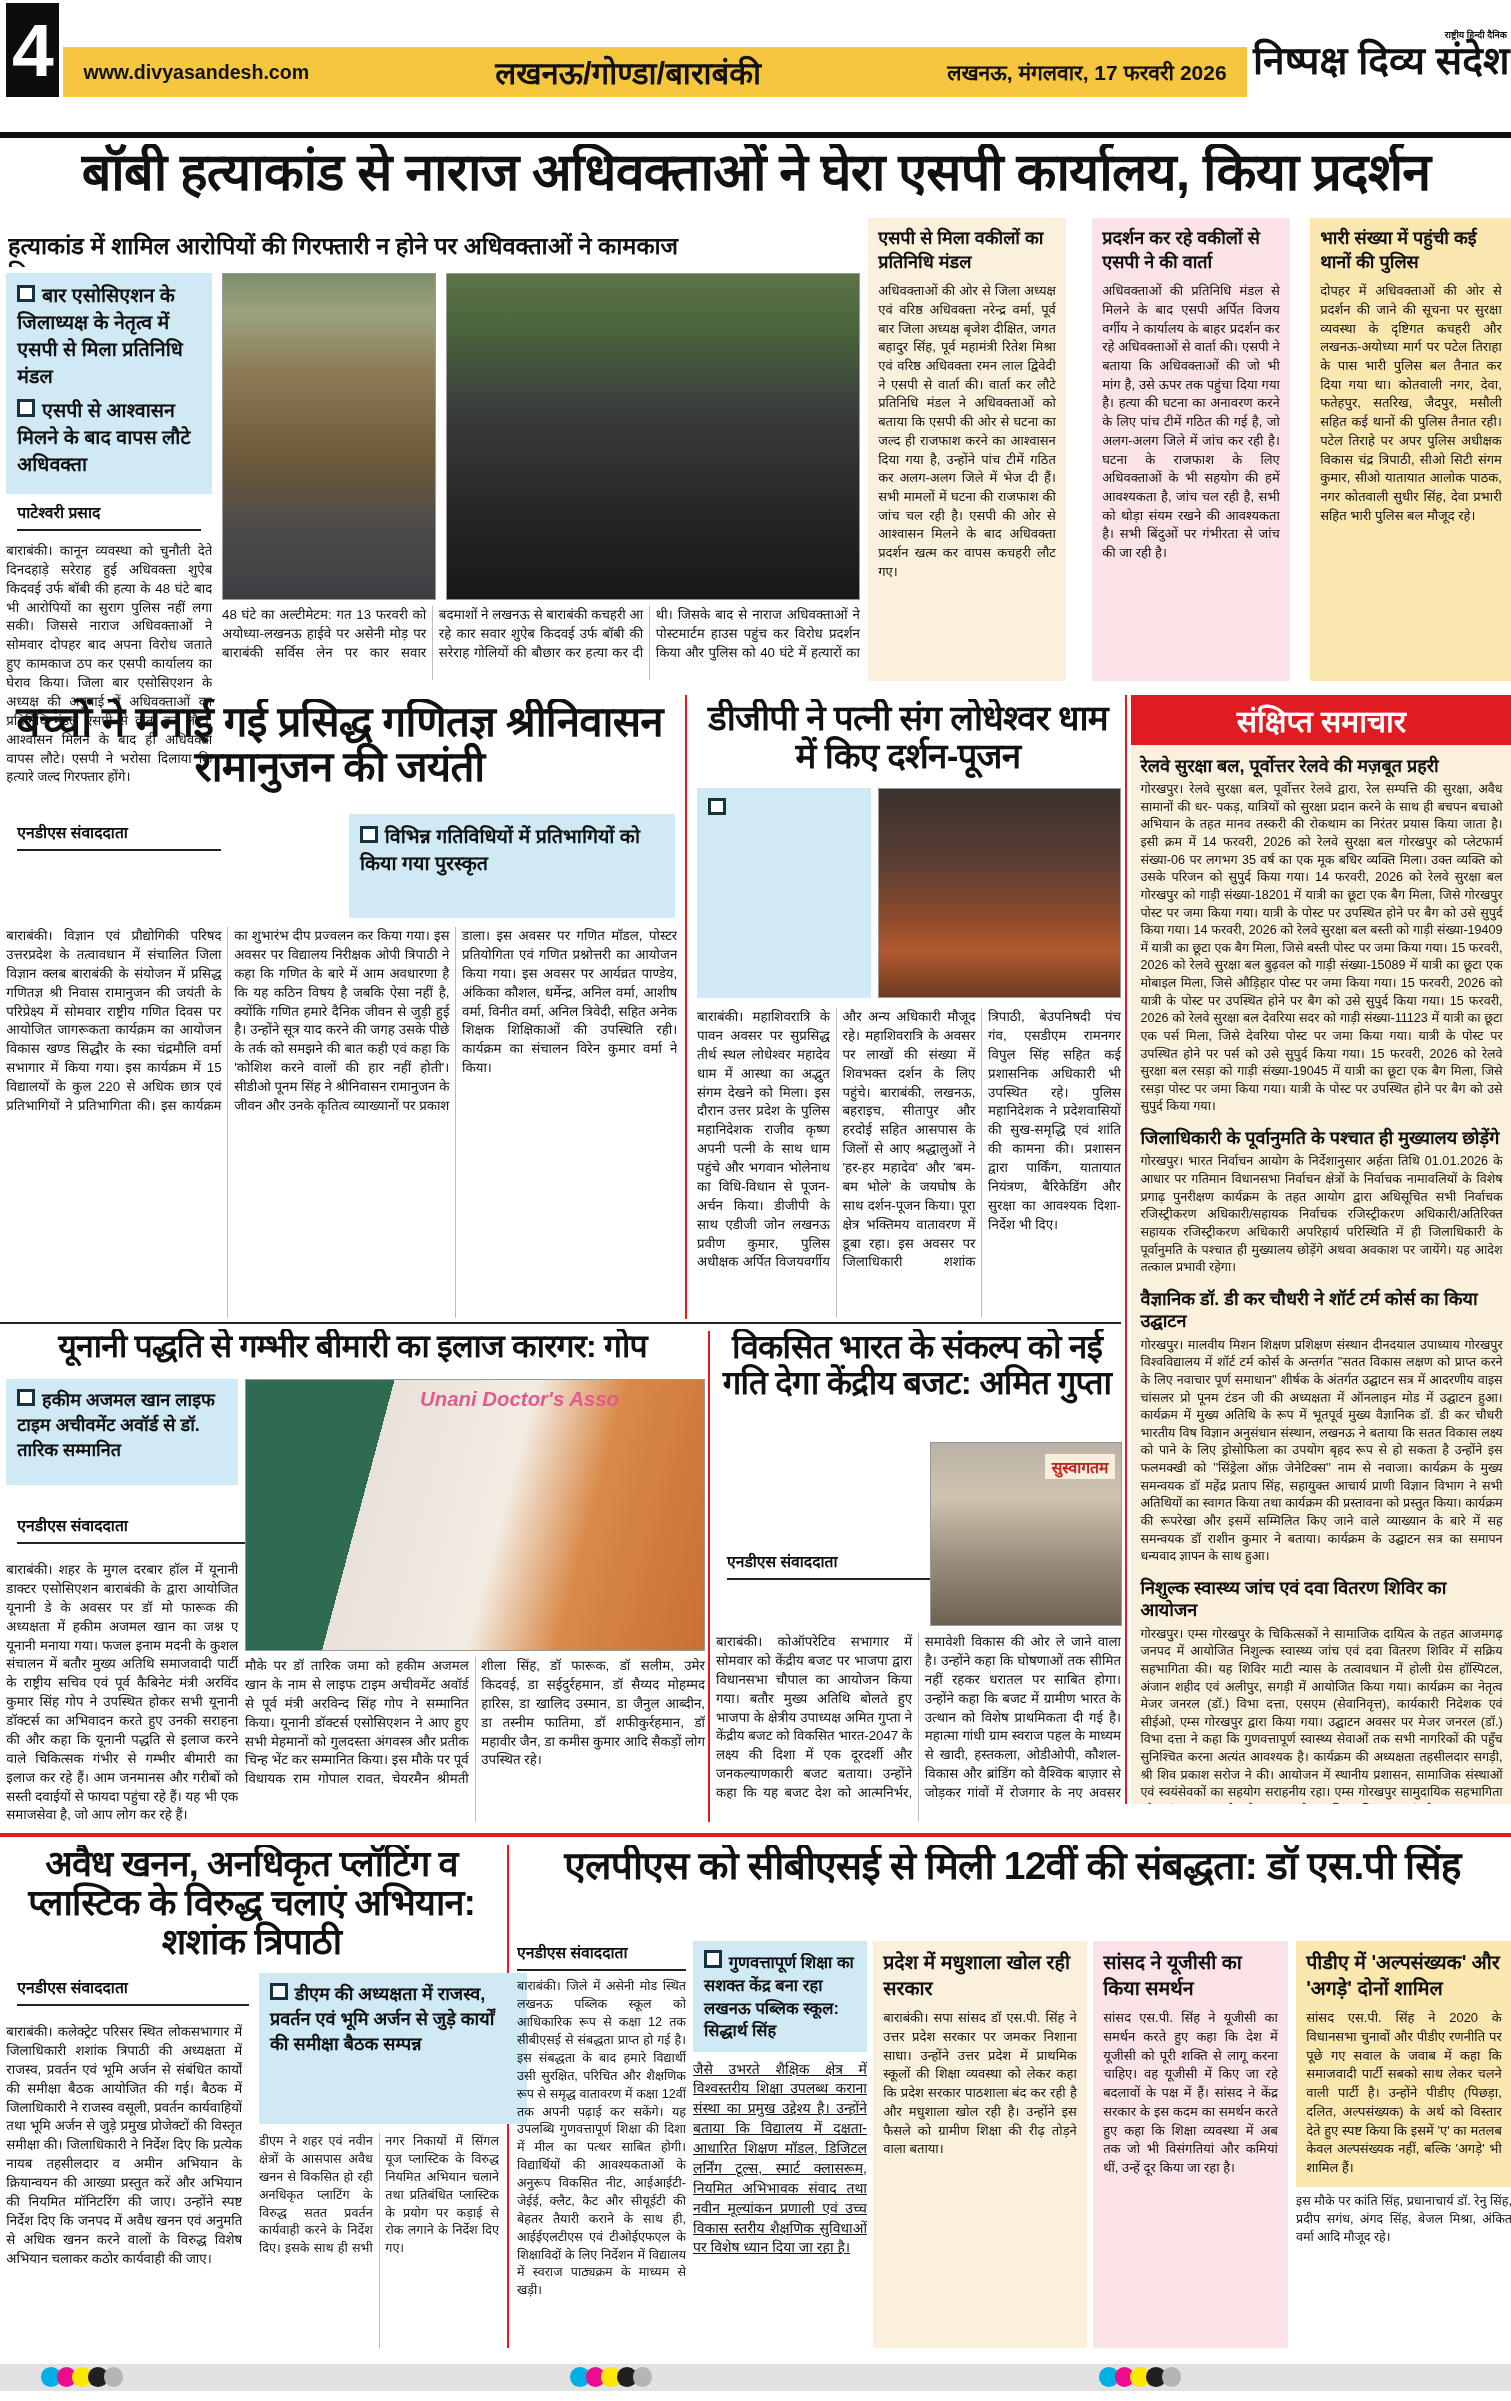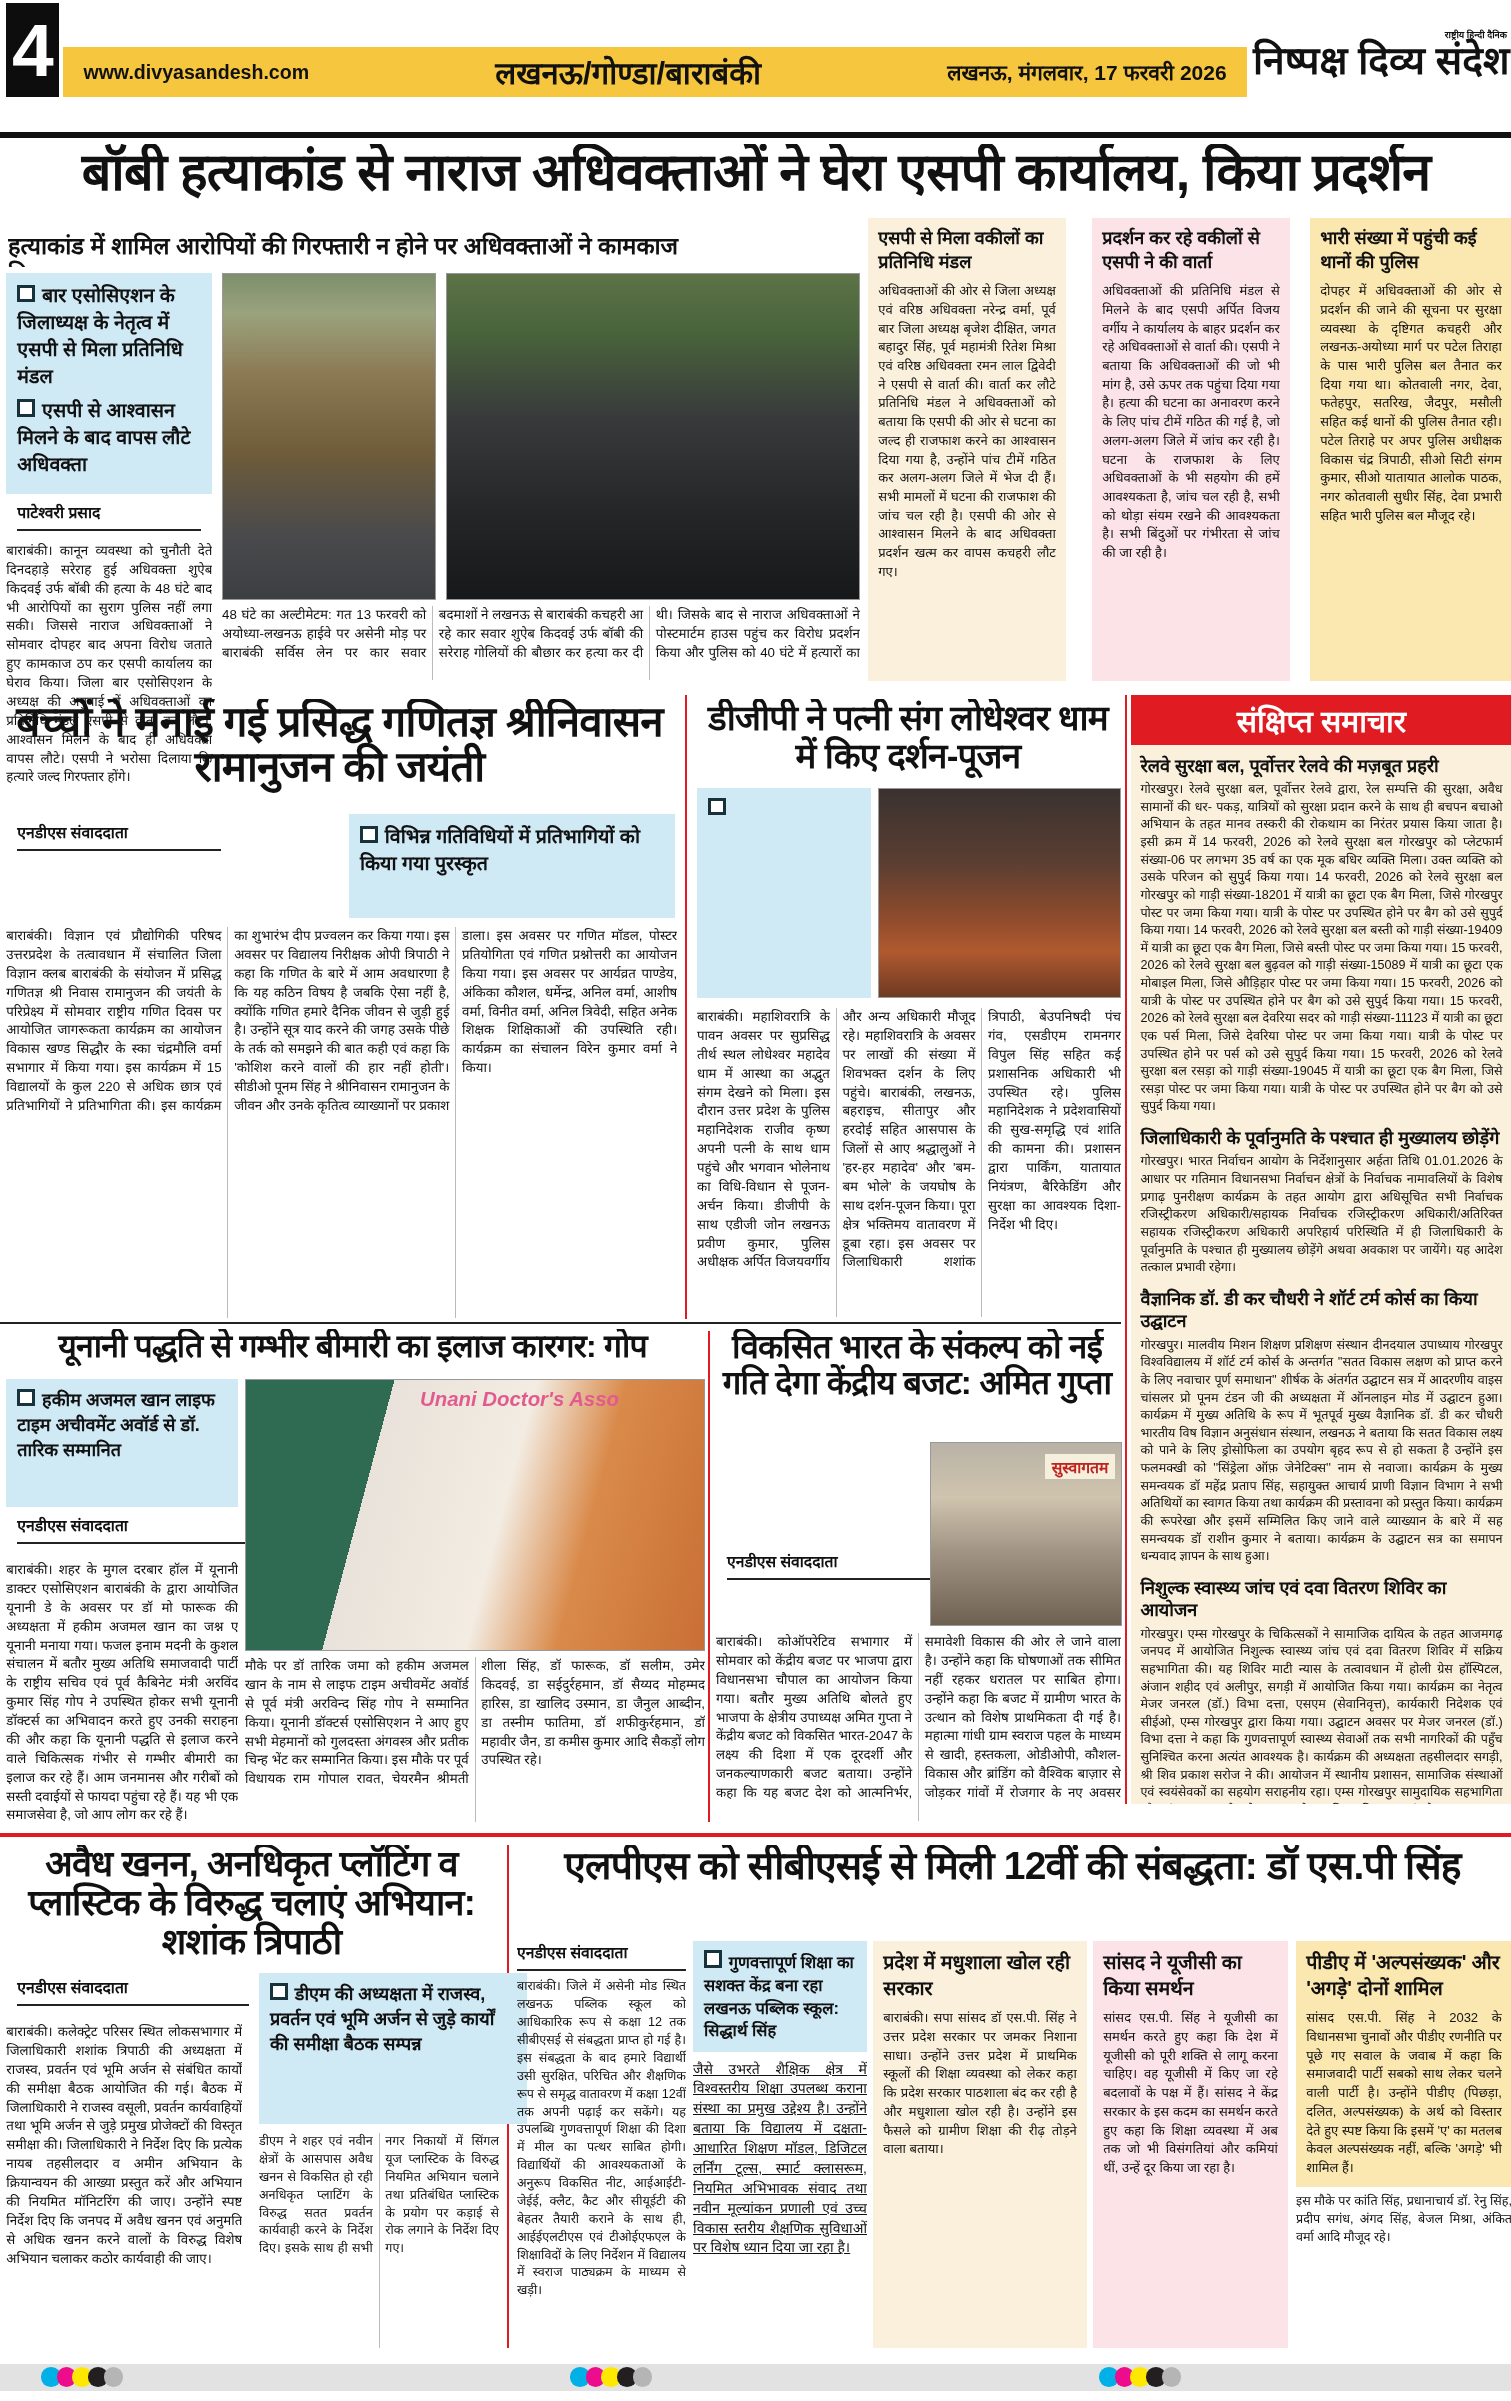--- a/index.html
+++ b/index.html
@@ -162,21 +162,21 @@
     <div class="brief">
       <h3>निशुल्क स्वास्थ्य जांच एवं दवा वितरण शिविर का आयोजन</h3>
       <p>गोरखपुर। एम्स गोरखपुर के चिकित्सकों ने सामाजिक दायित्व के तहत आजमगढ़ जनपद में आयोजित निशुल्क स्वास्थ्य जांच एवं दवा वितरण शिविर में सक्रिय सहभागिता की। यह शिविर माटी न्यास के तत्वावधान में होली ग्रेस हॉस्पिटल, अंजान शहीद एवं अलीपुर, सगड़ी में आयोजित किया गया। कार्यक्रम का नेतृत्व मेजर जनरल (डॉ.) विभा दत्ता, एसएम (सेवानिवृत्त), कार्यकारी निदेशक एवं सीईओ, एम्स गोरखपुर द्वारा किया गया। उद्घाटन अवसर पर मेजर जनरल (डॉ.) विभा दत्ता ने कहा कि गुणवत्तापूर्ण स्वास्थ्य सेवाओं तक सभी नागरिकों की पहुँच सुनिश्चित करना अत्यंत आवश्यक है। कार्यक्रम की अध्यक्षता तहसीलदार सगड़ी, श्री शिव प्रकाश सरोज ने की। आयोजन में स्थानीय प्रशासन, सामाजिक संस्थाओं एवं स्वयंसेवकों का सहयोग सराहनीय रहा। एम्स गोरखपुर सामुदायिक सहभागिता और संस्थागत सहयोग के माध्यम से प्राथमिक, निवारक एवं प्रोत्साहक स्वास्थ्य सेवाओं को सुदृढ़ करने के लिए प्रतिबद्ध है तथा भविष्य में भी इस प्रकार की जनहितकारी गतिविधियों में सक्रिय भूमिका निभाता रहेगा।</p>
     </div>
   </div>
 
   <div class="abs hline-thin" style="left:0;top:1322px;width:1121px;"></div>
   <div class="abs vline-red" style="left:708px;top:1331px;height:491px;"></div>
 
   <div class="abs hl hl-c clip" style="left:0;top:1329px;width:705px;height:42px;">यूनानी पद्धति से गम्भीर बीमारी का इलाज कारगर: गोप</div>
-  <div class="abs inbox clip" style="left:6.3px;top:1379px;width:232px;height:128px;font-size:18px;">
+  <div class="abs inbox clip" style="left:6.3px;top:1379px;width:232px;height:106px;font-size:18px;">
     <span class="sq"></span><span>हकीम अजमल खान लाइफ टाइम अचीवमेंट अवॉर्ड से डॉ. तारिक सम्मानित</span>
   </div>
   <div class="abs byline" style="left:6.3px;top:1514px;width:231px;">एनडीएस संवाददाता</div>
   <div class="abs body clip" style="left:6.3px;top:1561px;width:232px;height:261px;">बाराबंकी। शहर के मुगल दरबार हॉल में यूनानी डाक्टर एसोसिएशन बाराबंकी के द्वारा आयोजित यूनानी डे के अवसर पर डॉ मो फारूक की अध्यक्षता में हकीम अजमल खान का जश्न ए यूनानी मनाया गया। फजल इनाम मदनी के कुशल संचालन में बतौर मुख्य अतिथि समाजवादी पार्टी के राष्ट्रीय सचिव एवं पूर्व कैबिनेट मंत्री अरविंद कुमार सिंह गोप ने उपस्थित होकर सभी यूनानी डॉक्टर्स का अभिवादन करते हुए उनकी सराहना की और कहा कि यूनानी पद्धति से इलाज करने वाले चिकित्सक गंभीर से गम्भीर बीमारी का इलाज कर रहे हैं। आम जनमानस और गरीबों को सस्ती दवाईयों से फायदा पहुंचा रहे हैं। यह भी एक समाजसेवा है, जो आप लोग कर रहे हैं।</div>
   <div class="abs photo ph-unani" style="left:245px;top:1379px;width:460px;height:272px;">
     <span class="photolabel lbl-unani">Unani Doctor's Asso</span>
   </div>
   <div class="abs body cols2 clip" style="left:245px;top:1657px;width:460px;height:165px;">मौके पर डॉ तारिक जमा को हकीम अजमल खान के नाम से लाइफ टाइम अचीवमेंट अवॉर्ड से पूर्व मंत्री अरविन्द सिंह गोप ने सम्मानित किया। यूनानी डॉक्टर्स एसोसिएशन ने आए हुए सभी मेहमानों को गुलदस्ता अंगवस्त्र और प्रतीक चिन्ह भेंट कर सम्मानित किया। इस मौके पर पूर्व विधायक राम गोपाल रावत, चेयरमैन श्रीमती शीला सिंह, डॉ फारूक, डॉ सलीम, उमेर किदवई, डा सईदुर्रहमान, डॉ सैय्यद मोहम्मद हारिस, डा खालिद उस्मान, डा जैनुल आब्दीन, डा तस्नीम फातिमा, डॉ शफीकुर्रहमान, डॉ महावीर जैन, डा कमीस कुमार आदि सैकड़ों लोग उपस्थित रहे।</div>
 
   <div class="abs hl hl-d clip" style="left:713px;top:1329px;width:408px;height:104px;">विकसित भारत के संकल्प को नई गति देगा केंद्रीय बजट: अमित गुप्ता</div>
@@ -217,21 +217,21 @@
   </div>
 
   <div class="abs colbox colpink clip" style="left:1093px;top:1941px;width:195px;height:407px;">
     <div class="coltitle" style="font-size:19.6px;">सांसद ने यूजीसी का किया समर्थन</div>
     <div class="colbody">सांसद एस.पी. सिंह ने यूजीसी का समर्थन करते हुए कहा कि देश में यूजीसी को पूरी शक्ति से लागू करना चाहिए। वह यूजीसी में किए जा रहे बदलावों के पक्ष में हैं। सांसद ने केंद्र सरकार के इस कदम का समर्थन करते हुए कहा कि शिक्षा व्यवस्था में अब तक जो भी विसंगतियां और कमियां थीं, उन्हें दूर किया जा रहा है।</div>
   </div>
 
   <div class="abs clip" style="left:1296px;top:1941px;width:216px;height:407px;">
     <div class="colbox colyellow">
       <div class="coltitle" style="font-size:19.6px;">पीडीए में 'अल्पसंख्यक' और 'अगड़े' दोनों शामिल</div>
-      <div class="colbody">सांसद एस.पी. सिंह ने 2032 के विधानसभा चुनावों और पीडीए रणनीति पर पूछे गए सवाल के जवाब में कहा कि समाजवादी पार्टी सबको साथ लेकर चलने वाली पार्टी है। उन्होंने पीडीए (पिछड़ा, दलित, अल्पसंख्यक) के अर्थ को विस्तार देते हुए स्पष्ट किया कि इसमें 'ए' का मतलब केवल अल्पसंख्यक नहीं, बल्कि 'अगड़े' भी शामिल हैं।</div>
+      <div class="colbody">सांसद एस.पी. सिंह ने 2020 के विधानसभा चुनावों और पीडीए रणनीति पर पूछे गए सवाल के जवाब में कहा कि समाजवादी पार्टी सबको साथ लेकर चलने वाली पार्टी है। उन्होंने पीडीए (पिछड़ा, दलित, अल्पसंख्यक) के अर्थ को विस्तार देते हुए स्पष्ट किया कि इसमें 'ए' का मतलब केवल अल्पसंख्यक नहीं, बल्कि 'अगड़े' भी शामिल हैं।</div>
     </div>
     <div class="body" style="font-size:12.6px;margin-top:6.3px;">इस मौके पर कांति सिंह, प्रधानाचार्य डॉ. रेनु सिंह, प्रदीप सगंध, अंगद सिंह, बेजल मिश्रा, अंकित वर्मा आदि मौजूद रहे।</div>
   </div>
 
   <div class="abs graystrip" style="left:0;top:2364px;width:1512px;height:27px;">
     <div class="dots" style="left:41px;">
       <span class="dot c"></span>
         <span class="dot m"></span>
         <span class="dot y"></span>
         <span class="dot k"></span>

